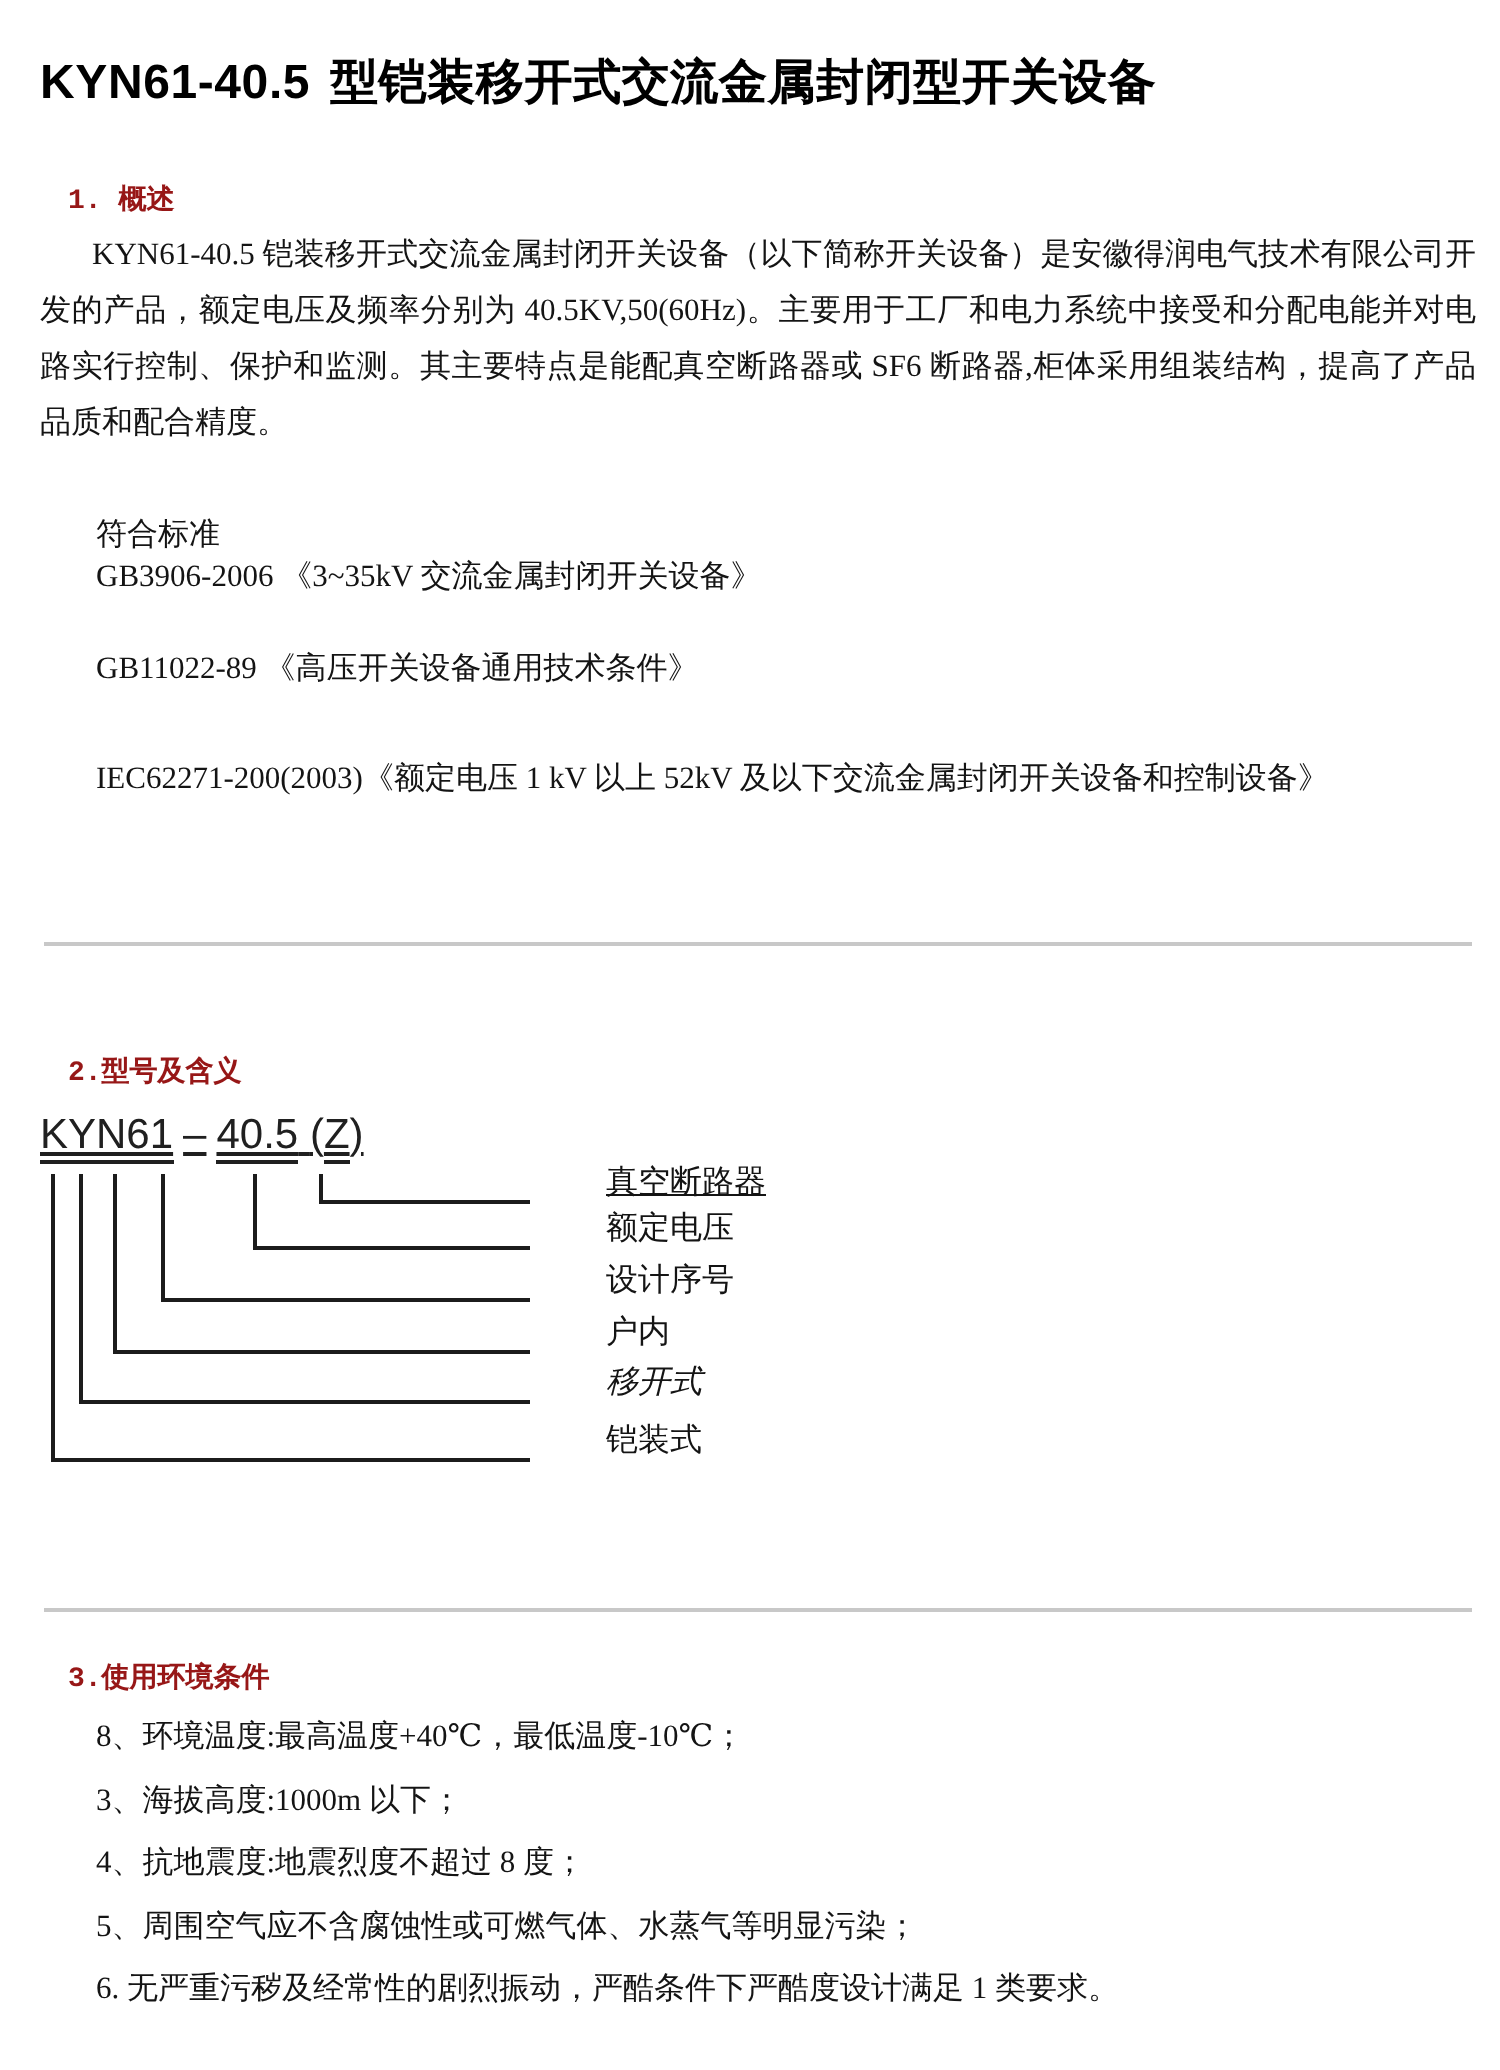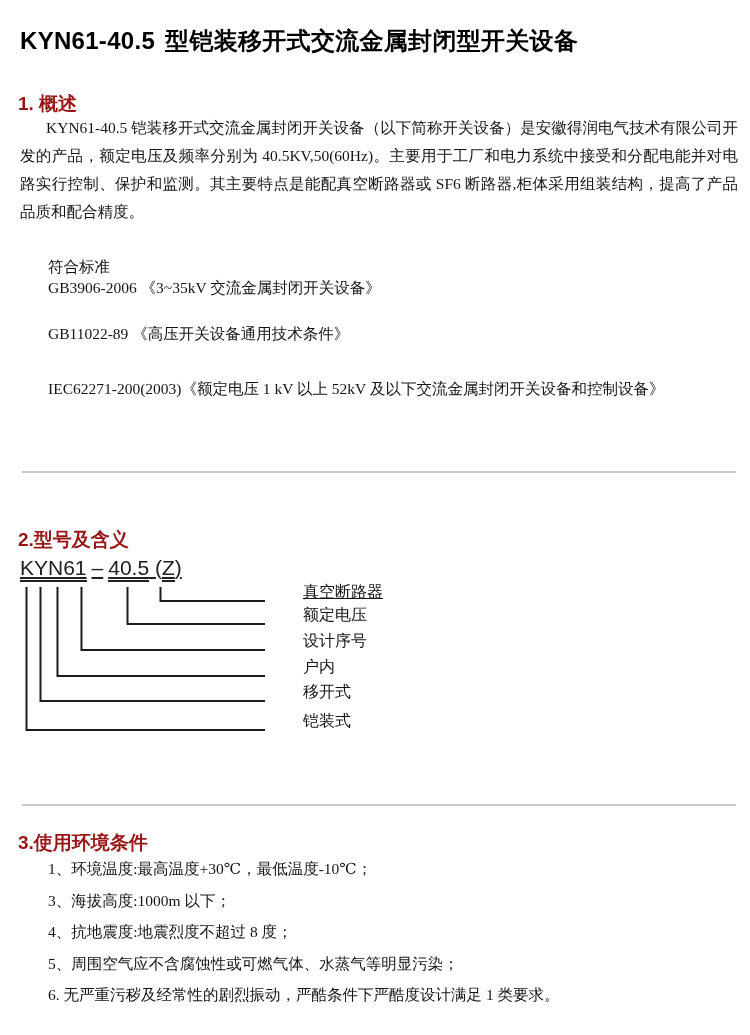--- a/index.html
+++ b/index.html
@@ -11,23 +11,23 @@
 
   .doc-title {
     position:absolute; left:20px; top:25px; margin:0;
     font-family:"Liberation Sans","DejaVu Sans",sans-serif;
     font-size:24px; font-weight:700; color:#000; white-space:nowrap;
     letter-spacing:0.3px;
   }
   .doc-title .t2 { margin-left:10px; }
 
   .sec-h {
-    position:absolute; left:18px; margin:0; font-size:19px; font-weight:700;
+    position:absolute; left:34px; margin:0; font-size:14px; font-weight:700;
     color:#971717; white-space:nowrap;
-    font-family:Liberation Sans, sans-serif;
+    font-family:Liberation Mono, monospace;
   }
   .h1pos { top:91px; }
   .h2pos { top:527px; }
   .h3pos { top:830px; }
 
   .body-para {
     position:absolute; left:20px; top:114px; width:718px; margin:0;
     font-size:15.5px; line-height:28px; text-align:justify; text-indent:26px;
   }
 
@@ -49,21 +49,21 @@
   .model-code .useg { border-bottom:2px solid #202020; padding-bottom:1px; }
   .model-code .sep { margin:0 5px; }
 
   .diagram-lines { position:absolute; left:0; top:553px; width:400px; height:200px; }
 
   .dlabel { position:absolute; left:303px; font-size:16px; line-height:18px; white-space:nowrap; }
   .dl-0 { top:583px;text-decoration:underline; }
   .dl-1 { top:606px; }
   .dl-2 { top:632px; }
   .dl-3 { top:658px; }
-  .dl-4 { top:683px; }
+  .dl-4 { top:683px;font-style:italic; }
   .dl-5 { top:712px; }
 
   .env-list { position:absolute; left:48px; top:853px; width:690px; }
   .env-item { font-size:15.5px; line-height:31.5px; white-space:nowrap; }
 </style>
 </head>
 <body>
 
 <div class="page">
 
@@ -99,20 +99,20 @@
   <div class="dlabel dl-2">设计序号</div>
   <div class="dlabel dl-3">户内</div>
   <div class="dlabel dl-4">移开式</div>
   <div class="dlabel dl-5">铠装式</div>
 
   <div class="divider d2"></div>
 
   <h2 class="sec-h h3pos">3.使用环境条件</h2>
 
   <div class="env-list">
-    <div class="env-item">1、环境温度:最高温度+30℃，最低温度-10℃；</div>
+    <div class="env-item">8、环境温度:最高温度+40℃，最低温度-10℃；</div>
     <div class="env-item">3、海拔高度:1000m 以下；</div>
     <div class="env-item">4、抗地震度:地震烈度不超过 8 度；</div>
     <div class="env-item">5、周围空气应不含腐蚀性或可燃气体、水蒸气等明显污染；</div>
     <div class="env-item">6. 无严重污秽及经常性的剧烈振动，严酷条件下严酷度设计满足 1 类要求。</div>
   </div>
 
 </div>
 
 </body></html>

